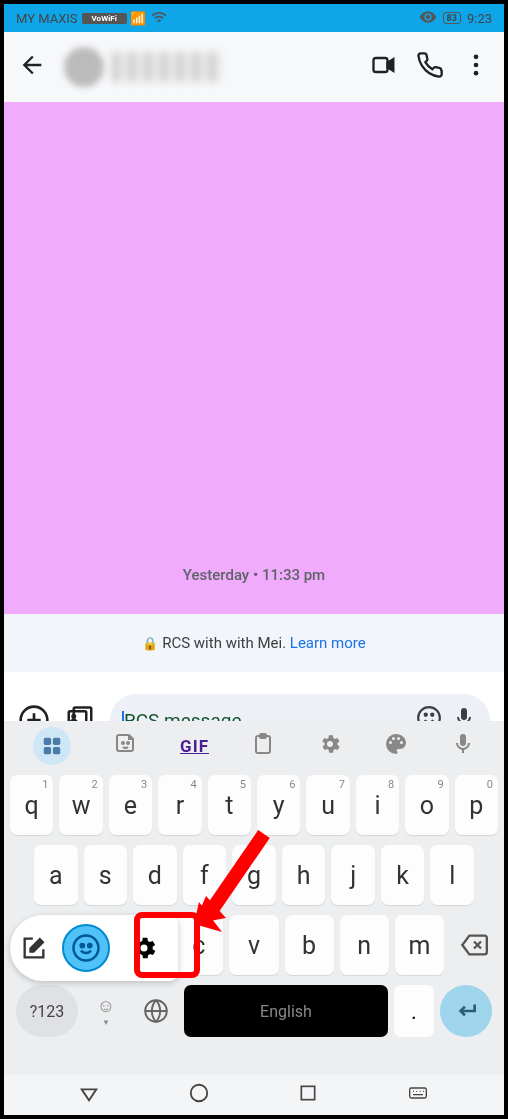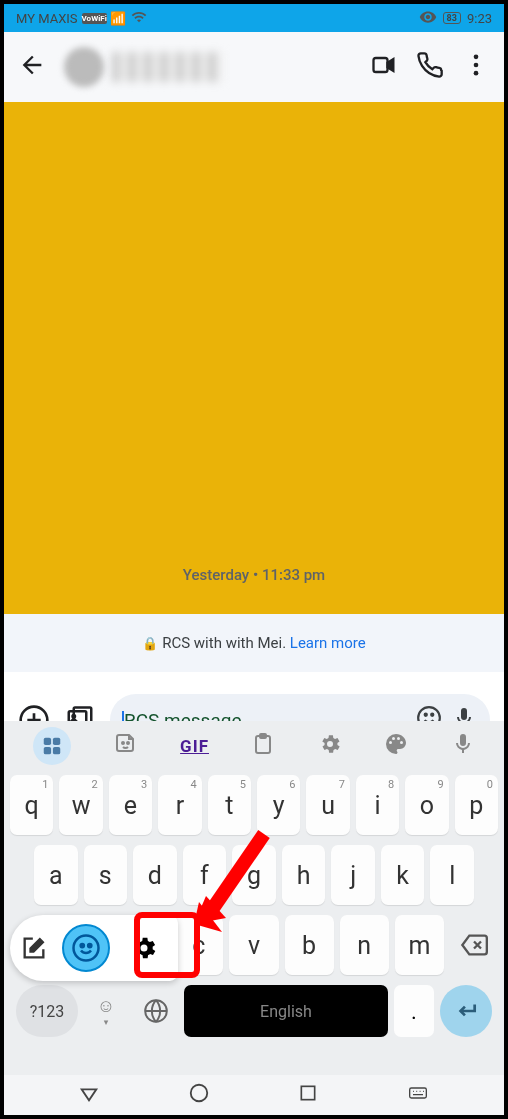--- a/index.html
+++ b/index.html
@@ -2,32 +2,32 @@
 <html><head>
 <meta charset="utf-8">
 <style>
   * { box-sizing: border-box; margin: 0; padding: 0; font-family: Roboto, Arial, sans-serif; }
   body { width: 508px; height: 1119px; background: #fff; border: 4px solid #000; position: relative; overflow: hidden; }
   
   
   .status-bar { height: 28px; background: #0ea5e9; display: flex; align-items: center; padding: 0 12px; font-size: 13px; color: #444; }
   .status-left { flex: 1; display: flex; align-items: center; gap: 4px; }
   .status-right { display: flex; align-items: center; gap: 6px; }
-  .vowifi { background: #555; color: #fff; font-size: 8px; padding: 1px 0; border-radius: 2px; font-weight: bold; }
+  .vowifi { background: #555; color: #fff; font-size: 8px; padding: 1px 10px; border-radius: 2px; font-weight: bold; }
   .battery { border: 1.5px solid #555; border-radius: 3px; font-size: 9px; padding: 0 3px; font-weight: bold; }
   
   
   .app-bar { height: 70px; background: #f7f8fa; display: flex; align-items: center; padding: 0 14px; gap: 18px; }
   .app-bar .spacer { flex: 1; }
   .avatar { width: 40px; height: 40px; border-radius: 50%; background: #bbb; filter: blur(3px); }
   .name-blur { width: 110px; height: 30px; background: repeating-linear-gradient(90deg,#ccc 0 8px,#eee 8px 16px); filter: blur(4px); margin-left: -10px; }
   .app-bar svg { width: 28px; height: 28px; }
   
   
-  .conversation { height: 512px; background: #eab308; position: relative; }
+  .conversation { height: 512px; background: #f0abfc; position: relative; }
   .timestamp { position: absolute; bottom: 30px; left: 0; right: 0; text-align: center; color: #5f6368; font-size: 15px; font-weight: 500; }
   
   
   .rcs-banner { background: #f2f5fa; padding: 20px 10px; text-align: center; font-size: 15px; color: #3c4043; }
   .rcs-banner .lock { font-size: 13px; }
   .rcs-banner .link { color: #1a73e8; }
   
   
   .compose { background: #fff; padding: 22px 14px 18px; display: flex; align-items: center; gap: 14px; }
   .compose-icon { width: 32px; height: 32px; display:flex; align-items:center; justify-content:center; }

